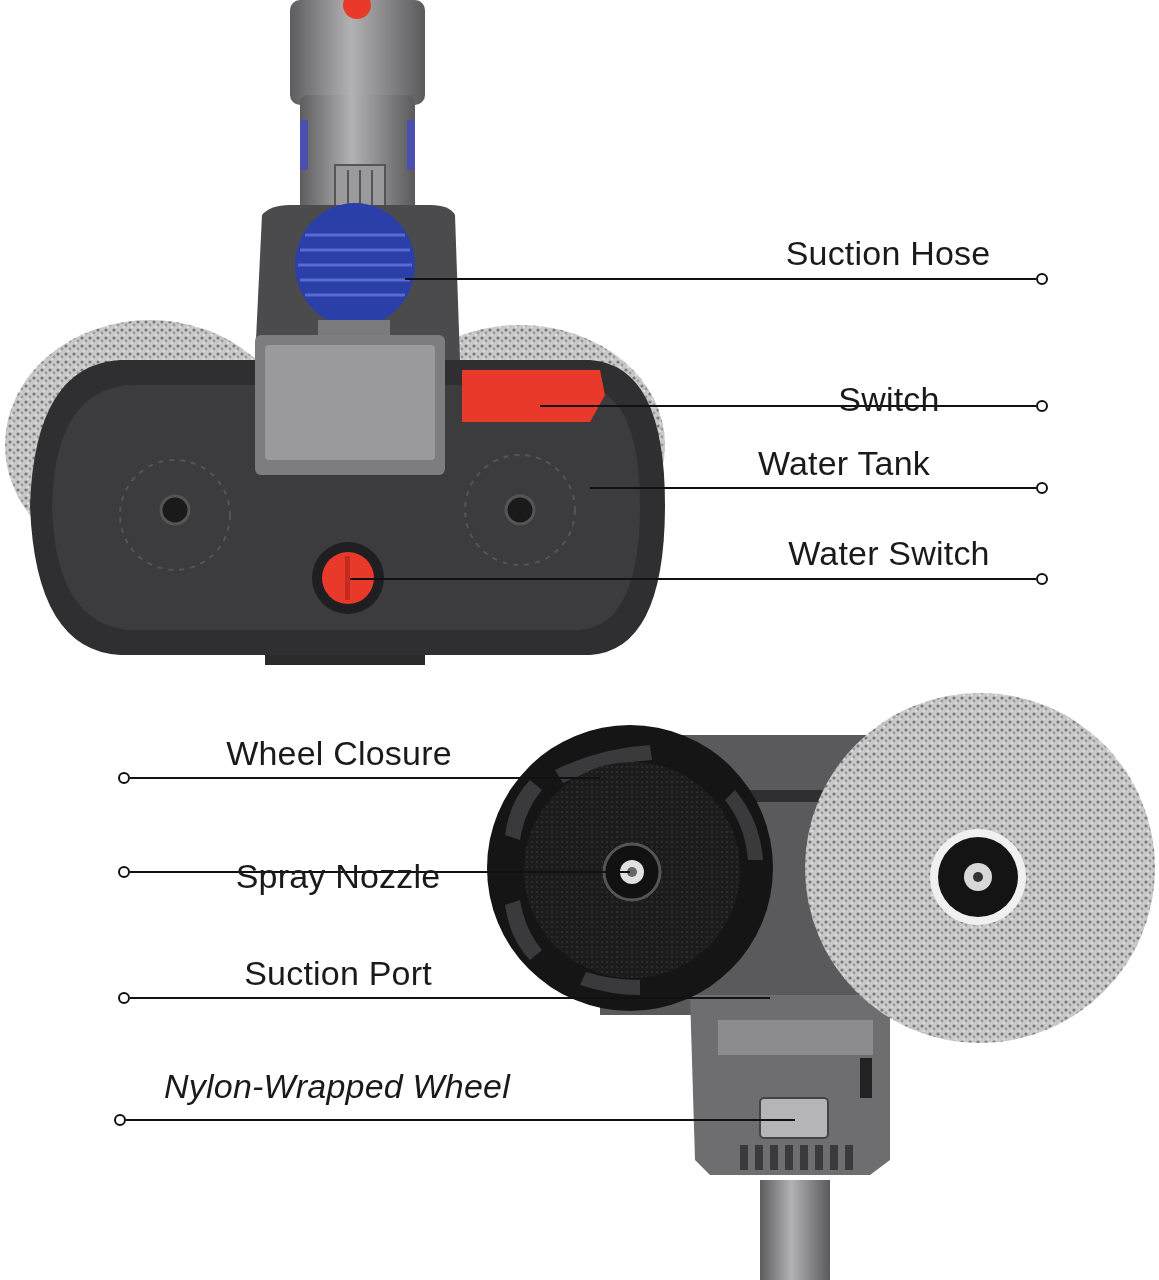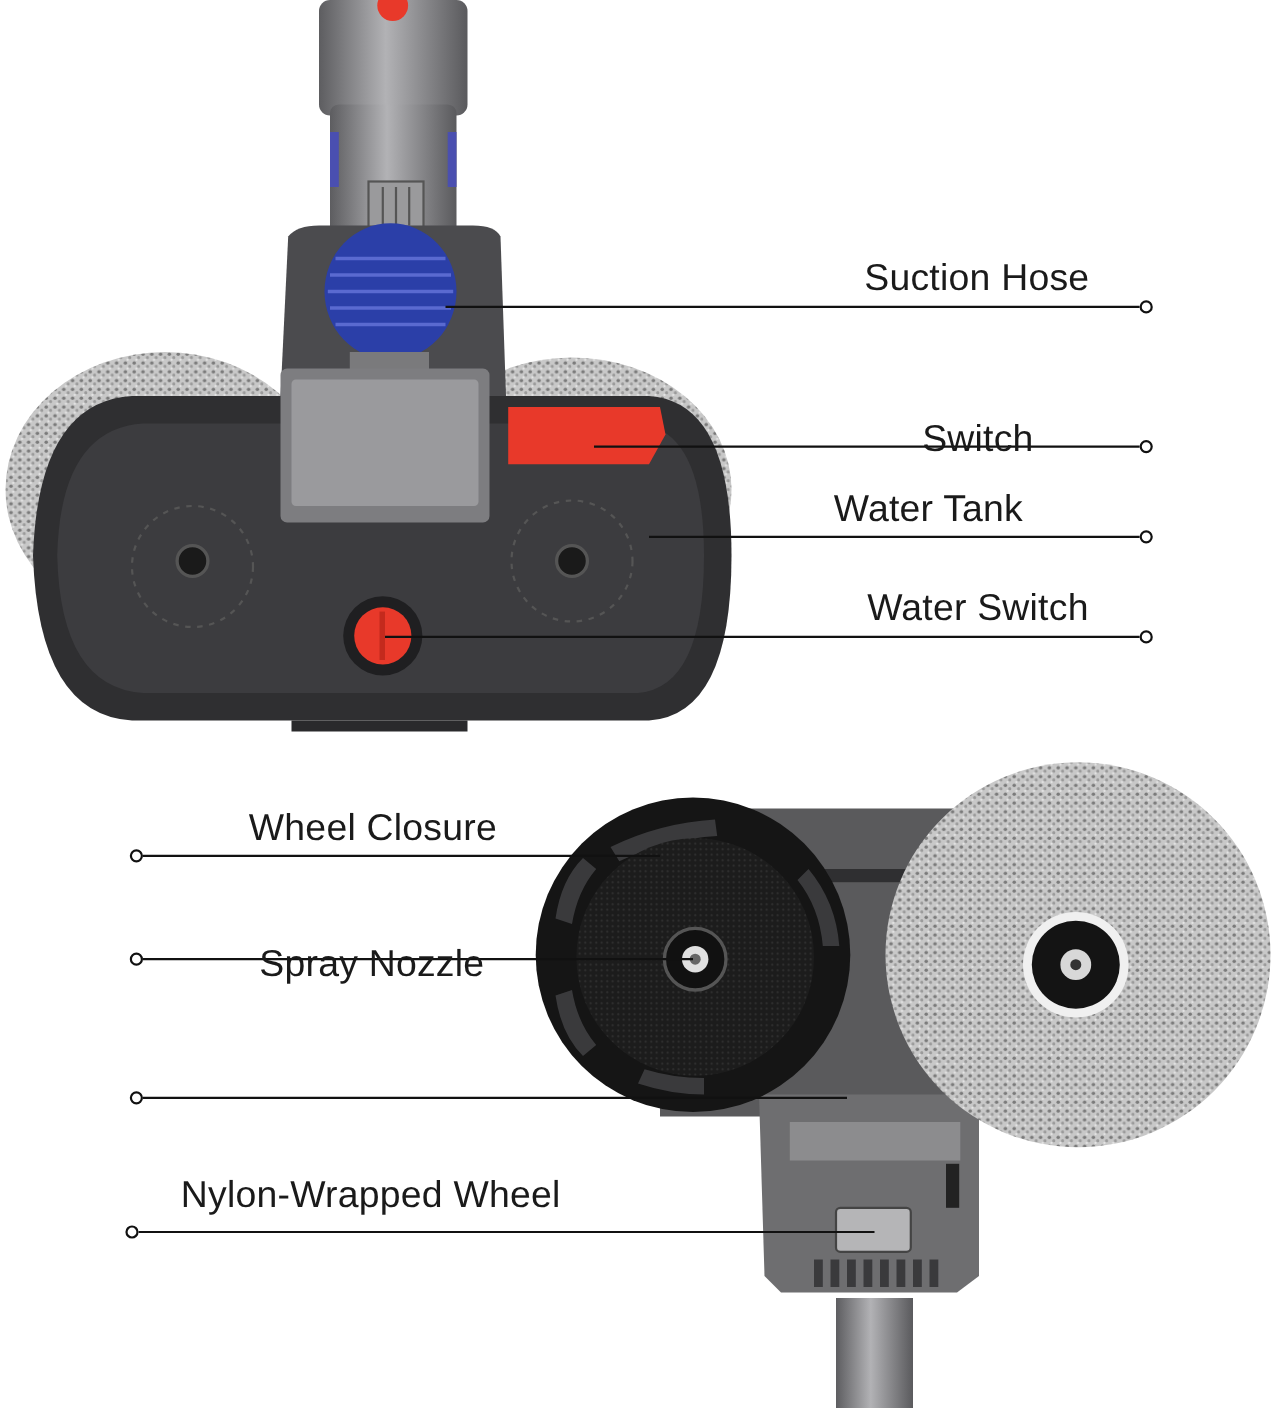--- a/index.html
+++ b/index.html
@@ -141,14 +141,15 @@
     </g>
   </svg>
 
   <div class="label" style="left:888px; top:234px;">Suction Hose</div>
   <div class="label" style="left:889px; top:380px;">Switch</div>
   <div class="label" style="left:844px; top:444px;">Water Tank</div>
   <div class="label" style="left:889px; top:534px;">Water Switch</div>
 
   <div class="label" style="left:339px; top:734px;">Wheel Closure</div>
   <div class="label" style="left:338px; top:857px;">Spray Nozzle</div>
-  <div class="label" style="left:337px; top:1067px;">Nylon-Wrapped Wheel</div>
+  <div class="label" style="left:338px; top:954px;">Suction Port</div>
+  <div class="label" style="left:337px; top:1067px;font-style:italic;">Nylon-Wrapped Wheel</div>
 </div>
 
 </body></html>

